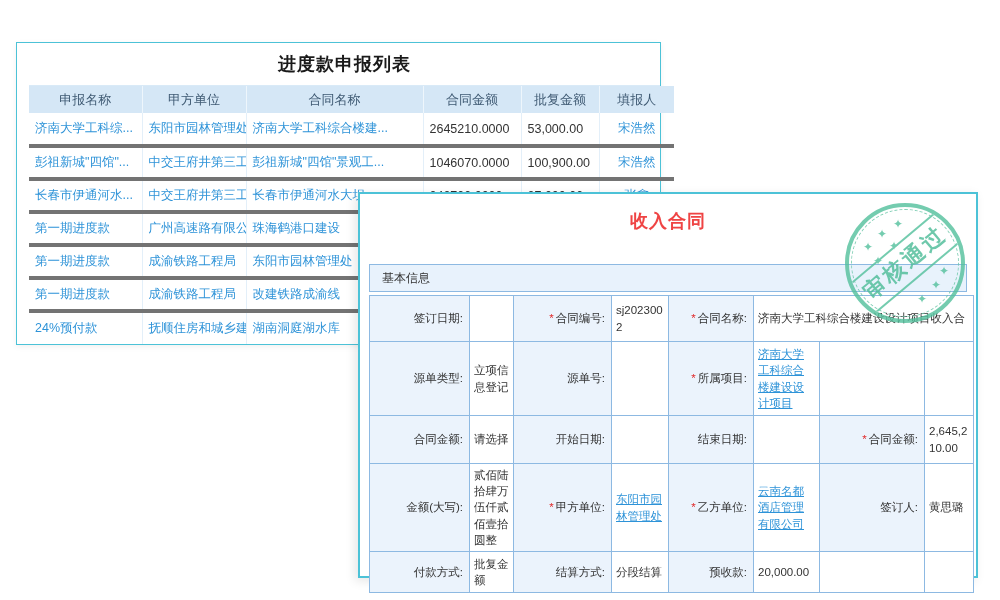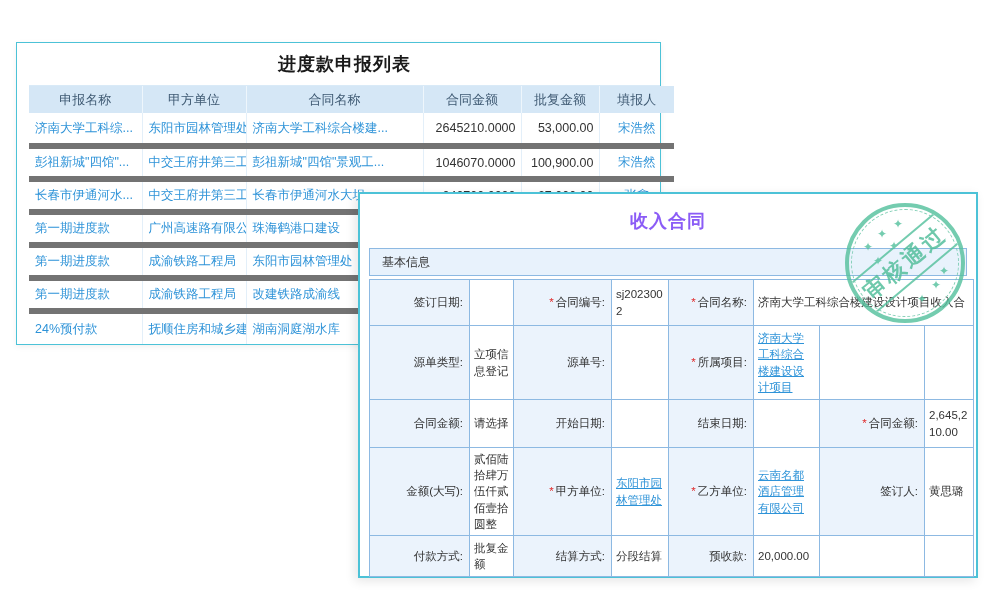--- a/index.html
+++ b/index.html
@@ -9,35 +9,35 @@
 
   
   .list-panel { position:absolute; left:16px; top:42px; width:645px; height:303px;
                 background:#fff; border:1px solid #4cc2d7; box-shadow:0 2px 6px rgba(0,0,0,0.06);padding-left:12px; }
   .list-title { height:43px; line-height:43px; text-align:center; font-size:18px; font-weight:bold;
                 color:#1a1a1a; border-bottom:1px solid #d9eaf7; letter-spacing:1px; }
   .list-table { width:100%; border-collapse:collapse; table-layout:fixed; }
   .list-table th { height:27px; background:#d5e7f6; color:#3f5a73; font-size:13px; font-weight:normal;
                    text-align:center; border-right:1px solid #eef6fc; }
   .list-table th:last-child { border-right:none; }
-  .list-table td { height:33px; font-size:12.5px; border-bottom:6px solid #737373;
+  .list-table td { height:33px; font-size:12.5px; border-bottom:4px solid #737373;
                    border-right:1px solid #e3eff9; padding:0 6px; white-space:nowrap;
                    overflow:hidden; color:#333; }
   .list-table td:last-child { border-right:none;font-family:Liberation Mono, monospace; }
   .list-table tr:last-child td { border-bottom:none; }
   td.c-link { color:#2e93d8; }
-  td.c-num  { text-align:right; padding-right:5px; color:#333; }
+  td.c-num  { text-align:left; padding-right:5px; color:#333; }
   td.c-center { text-align:center; color:#2e93d8; }
 
   
   .form-panel { position:absolute; left:358px; top:192px; width:620px; height:386px; z-index:10;
                 background:#fff; border:2px solid #4cc2d7; box-shadow:-3px 3px 10px rgba(0,0,0,0.10); }
   .form-title { height:54px; line-height:54px; text-align:center; font-size:18px; font-weight:bold;
-                color:#8b5cf6; letter-spacing:1px; }
-  .form-body { margin:0 9px; }
+                color:#ef4444; letter-spacing:1px; }
+  .form-body { margin:16px 9px; }
   .section-bar { height:28px; line-height:26px; background:#e8f2fc; border:1px solid #8db9e2;
                  font-size:12px; color:#333; padding-left:12px; margin-bottom:3px; }
   .form-table { width:100%; border-collapse:collapse; table-layout:fixed; }
   .form-table td { border:1px solid #8db9e2; font-size:11.5px; color:#333; vertical-align:middle;
                    line-height:1.4; word-break:break-all; }
   td.lbl { background:#ebf3fc; text-align:right; padding:2px 6px 2px 2px; }
   td.val { background:#fff; text-align:left; padding:2px 4px; }
   .req { color:#e02b2b; margin-right:2px; }
   .flink { color:#2e93d8; text-decoration:underline; cursor:pointer; }
   .nowrap { white-space:nowrap; overflow:hidden;font-family:Liberation Serif, serif; }

